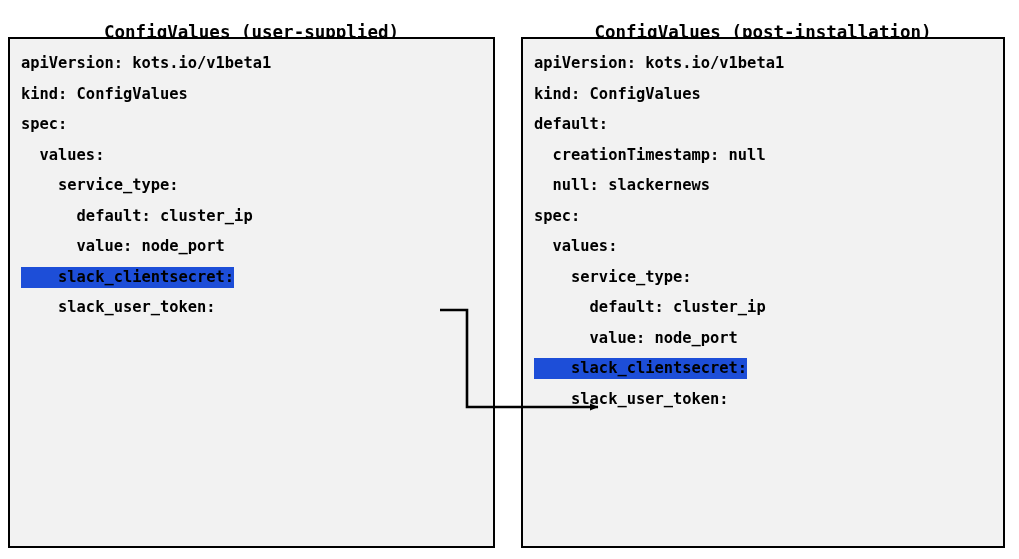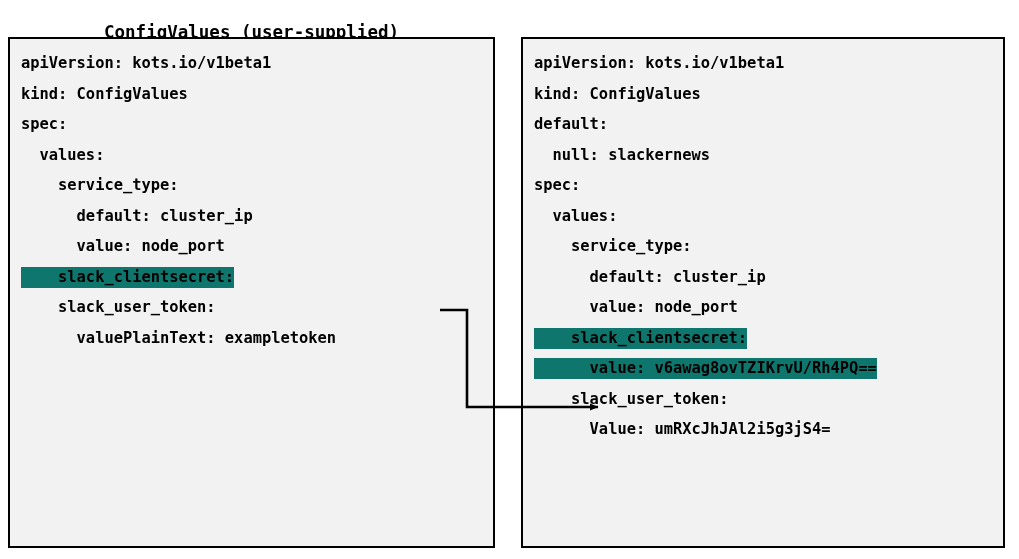--- a/index.html
+++ b/index.html
@@ -62,21 +62,21 @@
     display: block;
   }
 
   .code-line > .txt {
     white-space: pre;
     padding: 1px 0 2px 0;
     text-align: center;
   }
 
   .code-line.hl > .txt {
-    background: #0f766e;
+    background: #1d4ed8;
     box-shadow: 0 0 0 0 #fde2a7;
   }
 
   
   .connector {
     position: absolute;
     left: 0;
     top: 0;
     width: 1019px;
     height: 559px;
@@ -94,41 +94,40 @@
       <div class="code-lines" id="lines-0">
           <div class="code-line"><span class="txt">apiVersion: kots.io/v1beta1</span></div>
           <div class="code-line"><span class="txt">kind: ConfigValues</span></div>
           <div class="code-line"><span class="txt">spec:</span></div>
           <div class="code-line"><span class="txt">  values:</span></div>
           <div class="code-line"><span class="txt">    service_type:</span></div>
           <div class="code-line"><span class="txt">      default: cluster_ip</span></div>
           <div class="code-line"><span class="txt">      value: node_port</span></div>
           <div class="code-line hl"><span class="txt">    slack_clientsecret:</span></div>
           <div class="code-line"><span class="txt">    slack_user_token:</span></div>
-          <div class="code-line"><span class="txt">      valuePlainText: exampletoken</span></div>
         </div>
     </div>
   </div>
 
   <div class="panel" style="left:521px; top:4px; width:484px; height:541px;">
+    <div class="panel-title">ConfigValues (post-installation)</div>
     <div class="code-box" style="left:0px; top:33px; width:484px; height:511px;">
       <div class="code-lines" id="lines-1">
           <div class="code-line"><span class="txt">apiVersion: kots.io/v1beta1</span></div>
           <div class="code-line"><span class="txt">kind: ConfigValues</span></div>
           <div class="code-line"><span class="txt">default:</span></div>
+          <div class="code-line"><span class="txt">  creationTimestamp: null</span></div>
           <div class="code-line"><span class="txt">  null: slackernews</span></div>
           <div class="code-line"><span class="txt">spec:</span></div>
           <div class="code-line"><span class="txt">  values:</span></div>
           <div class="code-line"><span class="txt">    service_type:</span></div>
           <div class="code-line"><span class="txt">      default: cluster_ip</span></div>
           <div class="code-line"><span class="txt">      value: node_port</span></div>
           <div class="code-line hl"><span class="txt">    slack_clientsecret:</span></div>
-          <div class="code-line hl"><span class="txt">      value: v6awag8ovTZIKrvU/Rh4PQ==</span></div>
           <div class="code-line"><span class="txt">    slack_user_token:</span></div>
-          <div class="code-line"><span class="txt">      Value: umRXcJhJAl2i5g3jS4=</span></div>
         </div>
     </div>
   </div>
 
   <svg class="connector" viewBox="0 0 1019 559" width="1019" height="559" xmlns="http://www.w3.org/2000/svg">
     <defs>
       <marker id="arrowhead" markerWidth="9" markerHeight="9" refX="8" refY="4.2" orient="auto" markerUnits="userSpaceOnUse">
         <path d="M0,0.6 L8.4,4.2 L0,7.8 Z" fill="#000000"></path>
       </marker>
     </defs>

